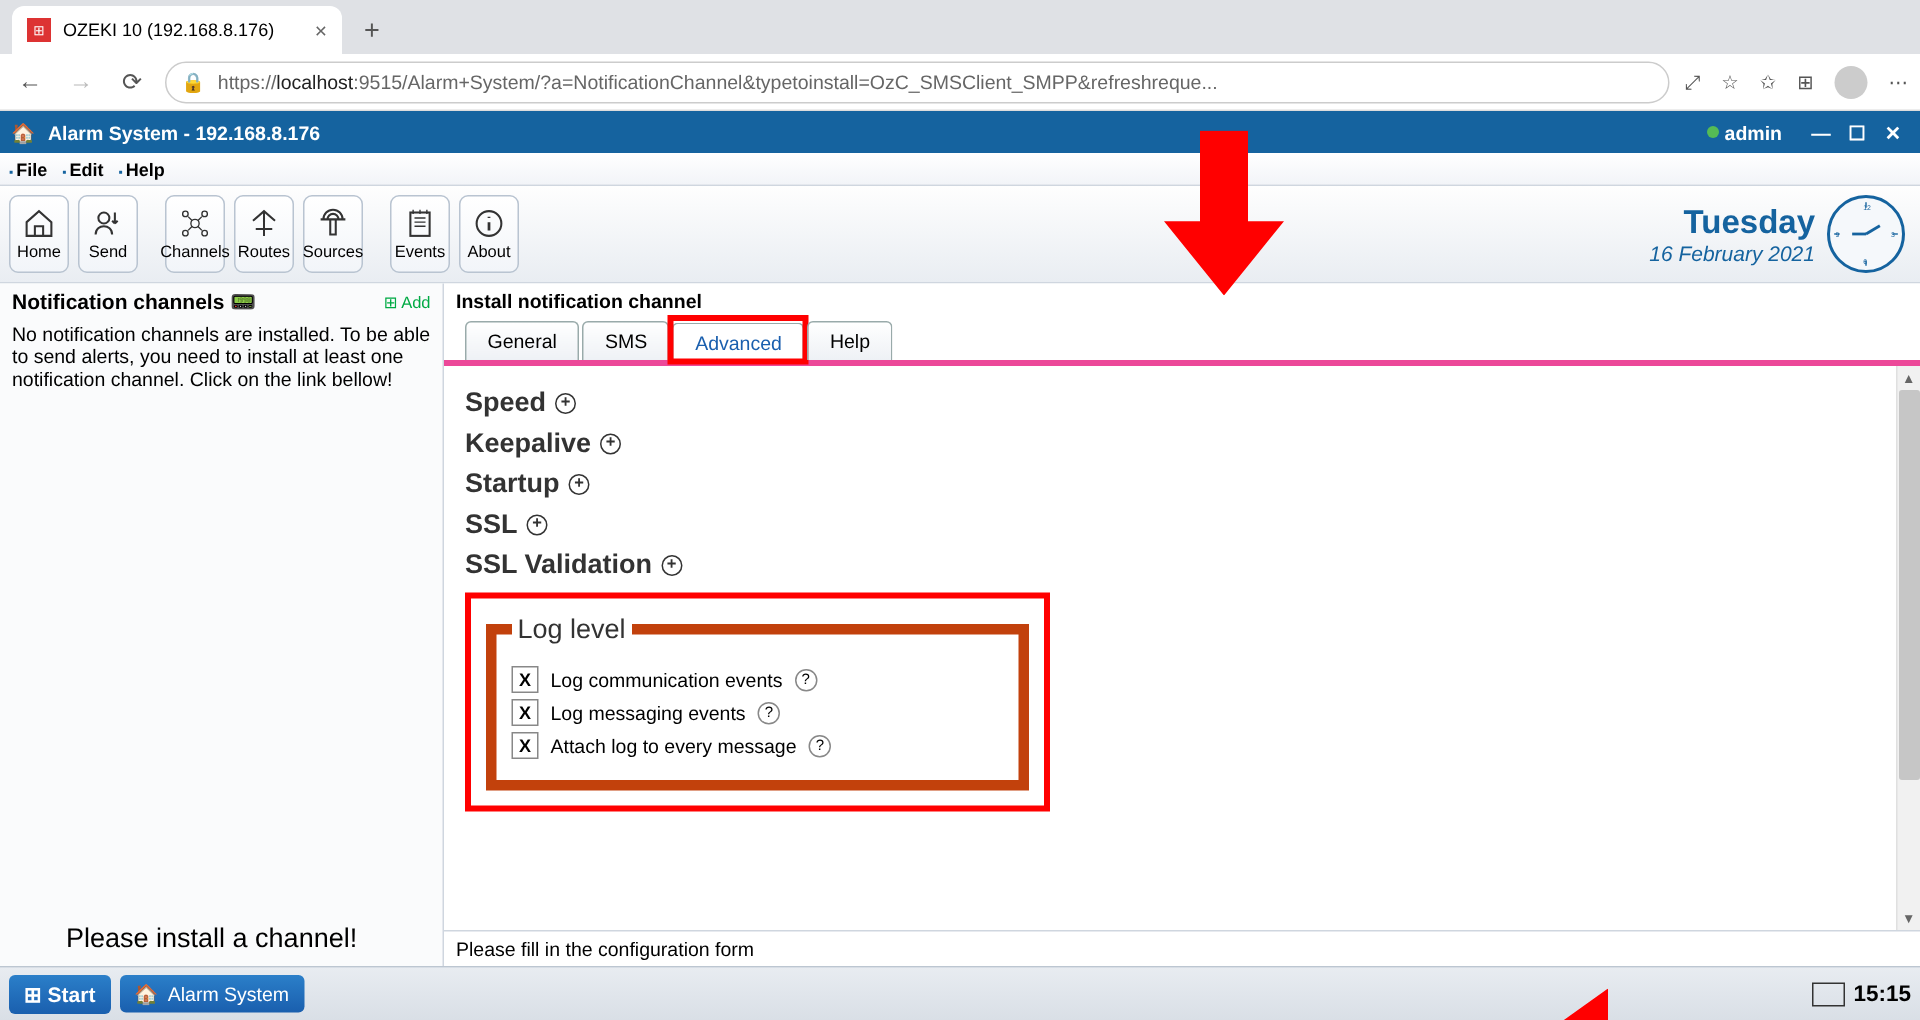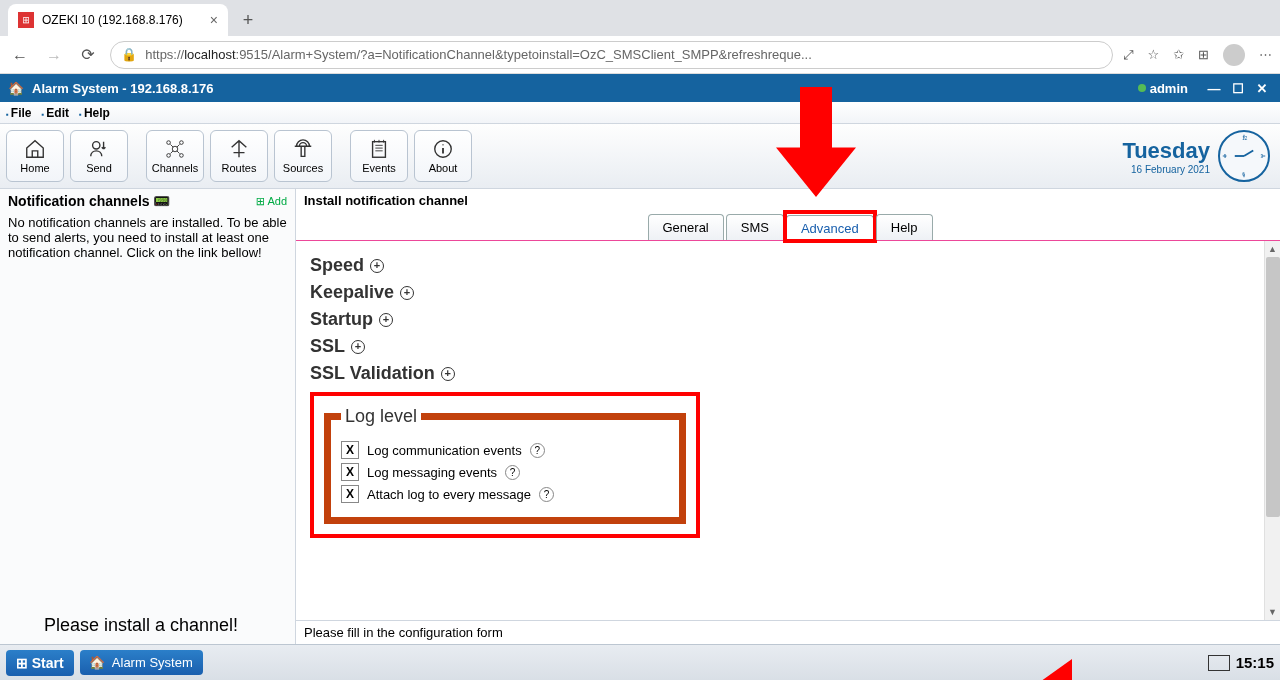--- a/index.html
+++ b/index.html
@@ -28,40 +28,40 @@
 .admin { margin-right: 14px; }
 .win-btn { width: 24px; height: 22px; display: grid; place-items: center; font-size: 13px; font-weight: bold; }
 
 
 .menubar { height: 22px; background: linear-gradient(#fff,#f2f4f8); border-bottom: 1px solid #cfd6df; display: flex; align-items: center; padding: 0 6px; gap: 10px; font-size: 12px; font-weight: bold; }
 .menubar span::before { content: "▪"; color: #15639f; font-size: 8px; margin-right: 2px; }
 
 
 .topzone { display: flex; border-bottom: 1px solid #cfd6df; background: linear-gradient(#fefefe,#e9edf2); }
 .toolbar { display: flex; padding: 6px; gap: 6px; }
-.tbtn { width: 58px; height: 52px; border: 1px solid #b9c4d1; border-radius: 6px; background: linear-gradient(#fff,#f2f5f9); display: flex; flex-direction: column; align-items: center; justify-content: center; gap: 2px; font-size: 11px; }
+.tbtn { width: 40px; height: 52px; border: 1px solid #b9c4d1; border-radius: 6px; background: linear-gradient(#fff,#f2f5f9); display: flex; flex-direction: column; align-items: center; justify-content: center; gap: 2px; font-size: 11px; }
 .tbtn svg { width: 22px; height: 22px; }
 .datebox { margin-left: auto; padding: 6px 10px; display: flex; align-items: center; gap: 8px; }
 .datebox .text { text-align: right; }
 .datebox .day { font-size: 22px; font-weight: bold; color: #15639f; }
-.datebox .date { font-size: 10px; color: #15639f; }
+.datebox .date { font-size: 14px; color: #15639f; font-style: italic; }
 .clock { width: 52px; height: 52px; border: 2px solid #15639f; border-radius: 50%; position: relative; background: #f5f8fb; }
 
 
 .workspace { display: flex; height: calc(680px - 36px - 38px - 28px - 22px - 65px - 36px); }
 .sidebar { width: 296px; border-right: 1px solid #cfd6df; padding: 4px 8px; display: flex; flex-direction: column; background: #fafbfc; }
 .side-header { display: flex; align-items: center; gap: 4px; font-weight: bold; font-size: 14px; margin-bottom: 6px; }
 .side-header .add { margin-left: auto; font-size: 11px; font-weight: normal; color: #0a4; }
 .side-text { font-size: 13px; margin-bottom: 8px; }
 .side-link { color: #15639f; text-decoration: underline; font-size: 13px; }
 .side-footer { margin-top: auto; font-size: 18px; padding: 4px 0; margin-left: 36px; }
 
 .main { flex: 1; display: flex; flex-direction: column; background: #fff; position: relative; }
 .main-title { font-weight: bold; font-size: 13px; padding: 4px 8px; }
-.tabs { display: flex; padding: 2px 8px 0 14px; border-bottom: 1px solid #ec4899; justify-content: center; }
+.tabs { display: flex; padding: 2px 8px 0 14px; border-bottom: 4px solid #ec4899; }
 .tab-btn { border: 1px solid #9aa; border-bottom: none; padding: 5px 14px; margin-right: 2px; border-radius: 4px 4px 0 0; background: linear-gradient(#fff,#eef1f5); font-size: 13px; position: relative; }
 .tab-btn.active { color: #1a5fae; font-weight: normal; background: #fff; top: 1px; }
 .tab-highlight { position: absolute; border: 4px solid red; top: -6px; left: -4px; right: -4px; bottom: -2px; pointer-events: none; }
 
 .main-body { flex: 1; overflow-y: auto; padding: 8px 14px; position: relative; }
 .sec { margin: 6px 0; font-size: 18px; color: #333; display: flex; align-items: center; gap: 6px; font-weight: bold; }
 .plus { width: 14px; height: 14px; border: 1px solid #333; border-radius: 50%; display: inline-grid; place-items: center; font-size: 11px; line-height: 1; }
 
 .loglevel { border: 4px solid red; padding: 10px; width: 390px; margin-top: 8px; position: relative; }
 .loglevel fieldset { border: 7px solid #c2410c; padding: 10px; }

